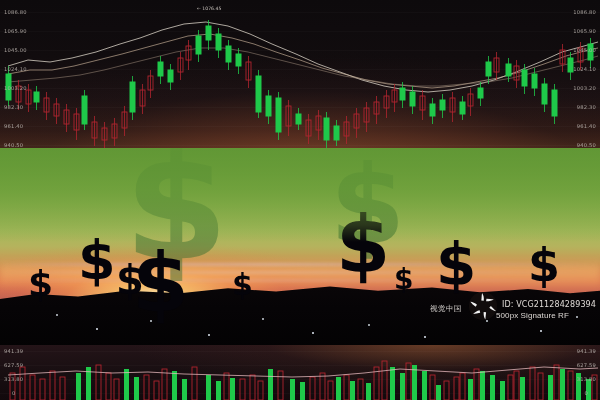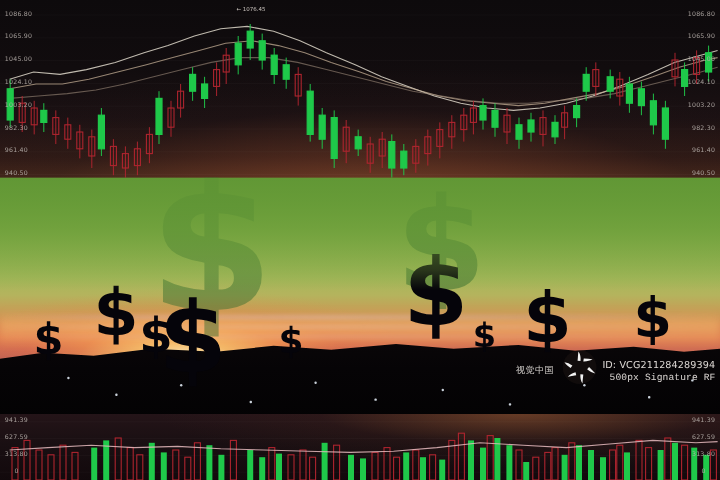--- a/index.html
+++ b/index.html
@@ -113,22 +113,22 @@
     position:absolute;left:10px;top:22px;font-size:7.5px;color:#e8e4e0;
     font-family:"DejaVu Sans",sans-serif;opacity:.9;letter-spacing:.4px;
   }
   .wm-mark{position:absolute;left:48px;top:8px;width:30px;height:32px;opacity:.95;}
   .wm-id{
     position:absolute;left:82px;top:18px;font-size:8px;color:#efeae6;
     font-family:"DejaVu Sans",sans-serif;white-space:nowrap;opacity:.92;
     letter-spacing:.1px;
   }
   .wm-sub{
-    position:absolute;left:88px;top:29px;font-size:8px;color:#efeae6;
-    font-family:Liberation Mono, monospace;white-space:nowrap;opacity:.9;
+    position:absolute;left:76px;top:29px;font-size:8px;color:#efeae6;
+    font-family:Liberation Sans, sans-serif;white-space:nowrap;opacity:.9;
     letter-spacing:.1px;
   }
 </style>
 </head>
 <body>
 
 <div id="stage">
 
   <div class="panel-top">
 

